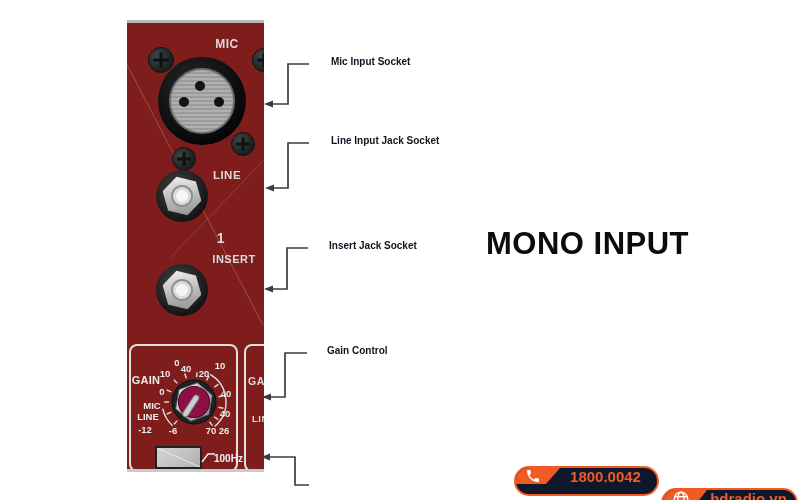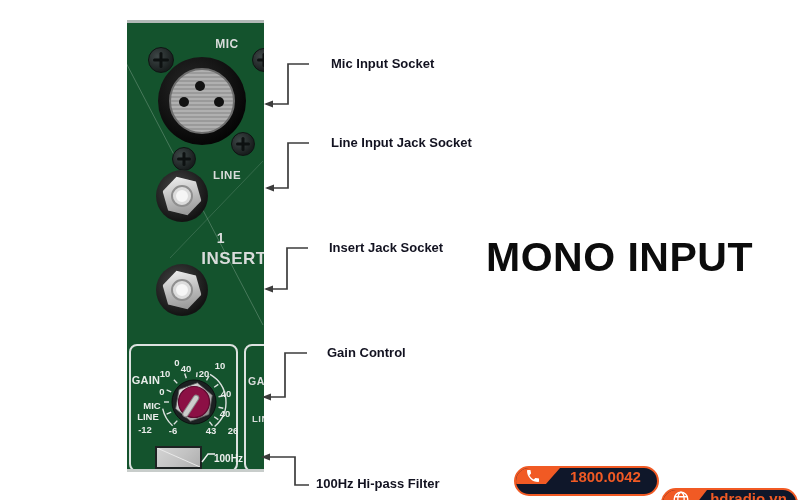--- a/index.html
+++ b/index.html
@@ -1,20 +1,20 @@
 <!DOCTYPE html>
 <html><head>
 <meta charset="utf-8">
 <style>
   html,body{margin:0;padding:0;background:#fff;}
   #stage{position:relative;width:800px;height:500px;background:#ffffff;overflow:hidden;
          font-family:"Liberation Sans", sans-serif;}
   
   #panel{position:absolute;left:127px;top:20px;width:137px;height:452px;
-         background:#14532d;overflow:hidden;
+         background:#7f1d1d;overflow:hidden;
          border-top:3px solid #b2b8b6;border-bottom:3px solid #c8cdcb;box-sizing:border-box;}
   .ctr{position:absolute;transform:translate(-50%,-50%);white-space:nowrap;}
   .panel-label{color:#d9dcdb;font-weight:bold;letter-spacing:.5px;}
   .screw{position:absolute;border-radius:50%;
          background:radial-gradient(circle at 35% 35%, #3e4747, #181d1d 72%);
          border:1px solid #0f1313;box-sizing:border-box;}
   .screw::before{content:"";position:absolute;left:50%;top:16%;bottom:16%;width:3px;
          transform:translateX(-50%);background:#0d1111;border-radius:2px;}
   .screw::after{content:"";position:absolute;top:50%;left:16%;right:16%;height:3px;
          transform:translateY(-50%);background:#0d1111;border-radius:2px;}
@@ -38,23 +38,23 @@
   .dial-num{position:absolute;transform:translate(-50%,-50%);color:#e9ecea;font-size:9.5px;
         font-weight:bold;white-space:nowrap;}
   .dial-word{font-size:9.5px;}
   #gain-word{font-size:11px;letter-spacing:.3px;}
   
   #hpf-button{position:absolute;left:28px;top:423px;width:47px;height:23px;box-sizing:border-box;
         background:linear-gradient(135deg,#d3d3d3 0%,#c2c2c2 55%,#aeaeae 100%);
         border:2px solid #1d2222;}
   #hpf-label{position:absolute;left:87px;top:430px;color:#eef0ef;font-size:10px;font-weight:bold;}
   
-  .callout-label{position:absolute;color:#121220;font-weight:bold;font-size:13px;white-space:nowrap;}
-  #heading{position:absolute;left:486px;top:226px;font-size:41px;font-weight:bold;
-        color:#0c0c0c;letter-spacing:.5px;white-space:nowrap;margin-top:8px;}
+  .callout-label{position:absolute;color:#121220;font-weight:bold;font-size:10px;white-space:nowrap;}
+  #heading{position:absolute;left:486px;top:226px;font-size:31px;font-weight:bold;
+        color:#0c0c0c;letter-spacing:.5px;white-space:nowrap;}
   
   .badge{position:absolute;top:466px;height:30px;box-sizing:border-box;border:2px solid #F15A24;
         border-radius:16px;background:#0f172a;display:flex;align-items:flex-start;overflow:hidden;}
   .badge-icon-wrap{width:44px;background:#F15A24;display:flex;align-items:center;
         justify-content:flex-start;padding-left:9px;box-sizing:border-box;
         clip-path:polygon(0 0,100% 0,68% 100%,0 100%);}
   .badge-text{flex:1;display:flex;align-items:center;justify-content:center;
         color:#F15A24;font-weight:bold;font-size:15px;padding-right:6px;white-space:nowrap;}
   svg{display:block;}
   .overlay{position:absolute;left:0;top:0;}
@@ -85,21 +85,21 @@
       <div class="xlr-pin" style="left:87px;top:74px;"></div>
     </div>
 
     <span class="ctr panel-label" style="left:100px;top:152px;font-size:11.5px;">LINE</span>
     <div class="jack" style="left:29px;top:147px;">
       <div class="jack-hex"></div>
         <div class="jack-hole"></div>
     </div>
 
     <span class="ctr panel-label" style="left:94px;top:215px;font-size:14px;">1</span>
-    <span class="ctr panel-label" style="left:107px;top:236px;font-size:17px;">INSERT</span>
+    <span class="ctr panel-label" style="left:107px;top:236px;font-size:11px;">INSERT</span>
     <div class="jack" style="left:29px;top:241px;">
       <div class="jack-hex"></div>
         <div class="jack-hole"></div>
     </div>
 
     <div class="section-box" style="left:2px;top:321px;width:109px;height:128px;"></div>
 
     <div class="section-box" style="left:117px;top:321px;width:40px;height:128px;"></div>
     <span style="position:absolute;left:121px;top:352px;font-size:10.5px;" class="panel-label">GAIN</span>
     <span style="position:absolute;left:125px;top:390px;font-size:9.5px;" class="panel-label">LINE</span>
@@ -110,22 +110,22 @@
     <span class="dial-num" style="left:59px;top:345px;">40</span>
     <span class="dial-num" style="left:77px;top:350px;">20</span>
     <span class="dial-num" style="left:93px;top:342px;">10</span>
     <span class="dial-num" style="left:35px;top:368px;">0</span>
     <span class="dial-num" style="left:99px;top:370px;">40</span>
     <span class="dial-num dial-word" style="left:25px;top:382px;">MIC</span>
     <span class="dial-num" style="left:98px;top:390px;">40</span>
     <span class="dial-num dial-word" style="left:21px;top:393px;">LINE</span>
     <span class="dial-num" style="left:18px;top:406px;">-12</span>
     <span class="dial-num" style="left:46px;top:407px;">-6</span>
-    <span class="dial-num" style="left:84px;top:407px;">43</span>
-    <span class="dial-num" style="left:106px;top:407px;">26</span>
+    <span class="dial-num" style="left:84px;top:407px;">70</span>
+    <span class="dial-num" style="left:97px;top:407px;">26</span>
 
     <svg class="overlay" style="left:27px;top:339px;" width="80" height="80">
       <defs>
         <linearGradient id="silver" x1="0" y1="0" x2="1" y2="1">
           <stop offset="0" stop-color="#efefef"></stop>
             <stop offset="0.55" stop-color="#b5b5b5"></stop>
           <stop offset="1" stop-color="#848484"></stop>
         </linearGradient>
       </defs>
 
@@ -179,21 +179,20 @@
       <polygon points="264,289 273,285.5 273,292.5"></polygon>
       <polygon points="262,397 271,393.5 271,400.5"></polygon>
       <polygon points="261,457 270,453.5 270,460.5"></polygon>
     </g>
   </svg>
 
   <div class="callout-label" style="left:331px;top:56px;">Mic Input Socket</div>
   <div class="callout-label" style="left:331px;top:135px;">Line Input Jack Socket</div>
   <div class="callout-label" style="left:329px;top:240px;">Insert Jack Socket</div>
   <div class="callout-label" style="left:327px;top:345px;text-align:right;">Gain Control</div>
-  <div class="callout-label" style="left:316px;top:476px;">100Hz Hi-pass Filter</div>
 
   <div id="heading">MONO INPUT</div>
 
   <div class="badge" style="left:514px;width:145px;">
     <div class="badge-icon-wrap">
       <svg width="16" height="16" viewBox="0 0 24 24">
         <path fill="#ffffff" d="M6.62 10.79c1.44 2.83 3.76 5.14 6.59 6.59l2.2-2.21c.27-.27.67-.36 1.02-.24 1.12.37 2.33.57 3.57.57.55 0 1 .45 1 1V20c0 .55-.45 1-1 1-9.39 0-17-7.61-17-17 0-.55.45-1 1-1h3.5c.55 0 1 .45 1 1 0 1.25.2 2.45.57 3.57.11.35.03.74-.25 1.02l-2.2 2.2z"></path>
       </svg>
     </div>
     <div class="badge-text">1800.0042</div>

